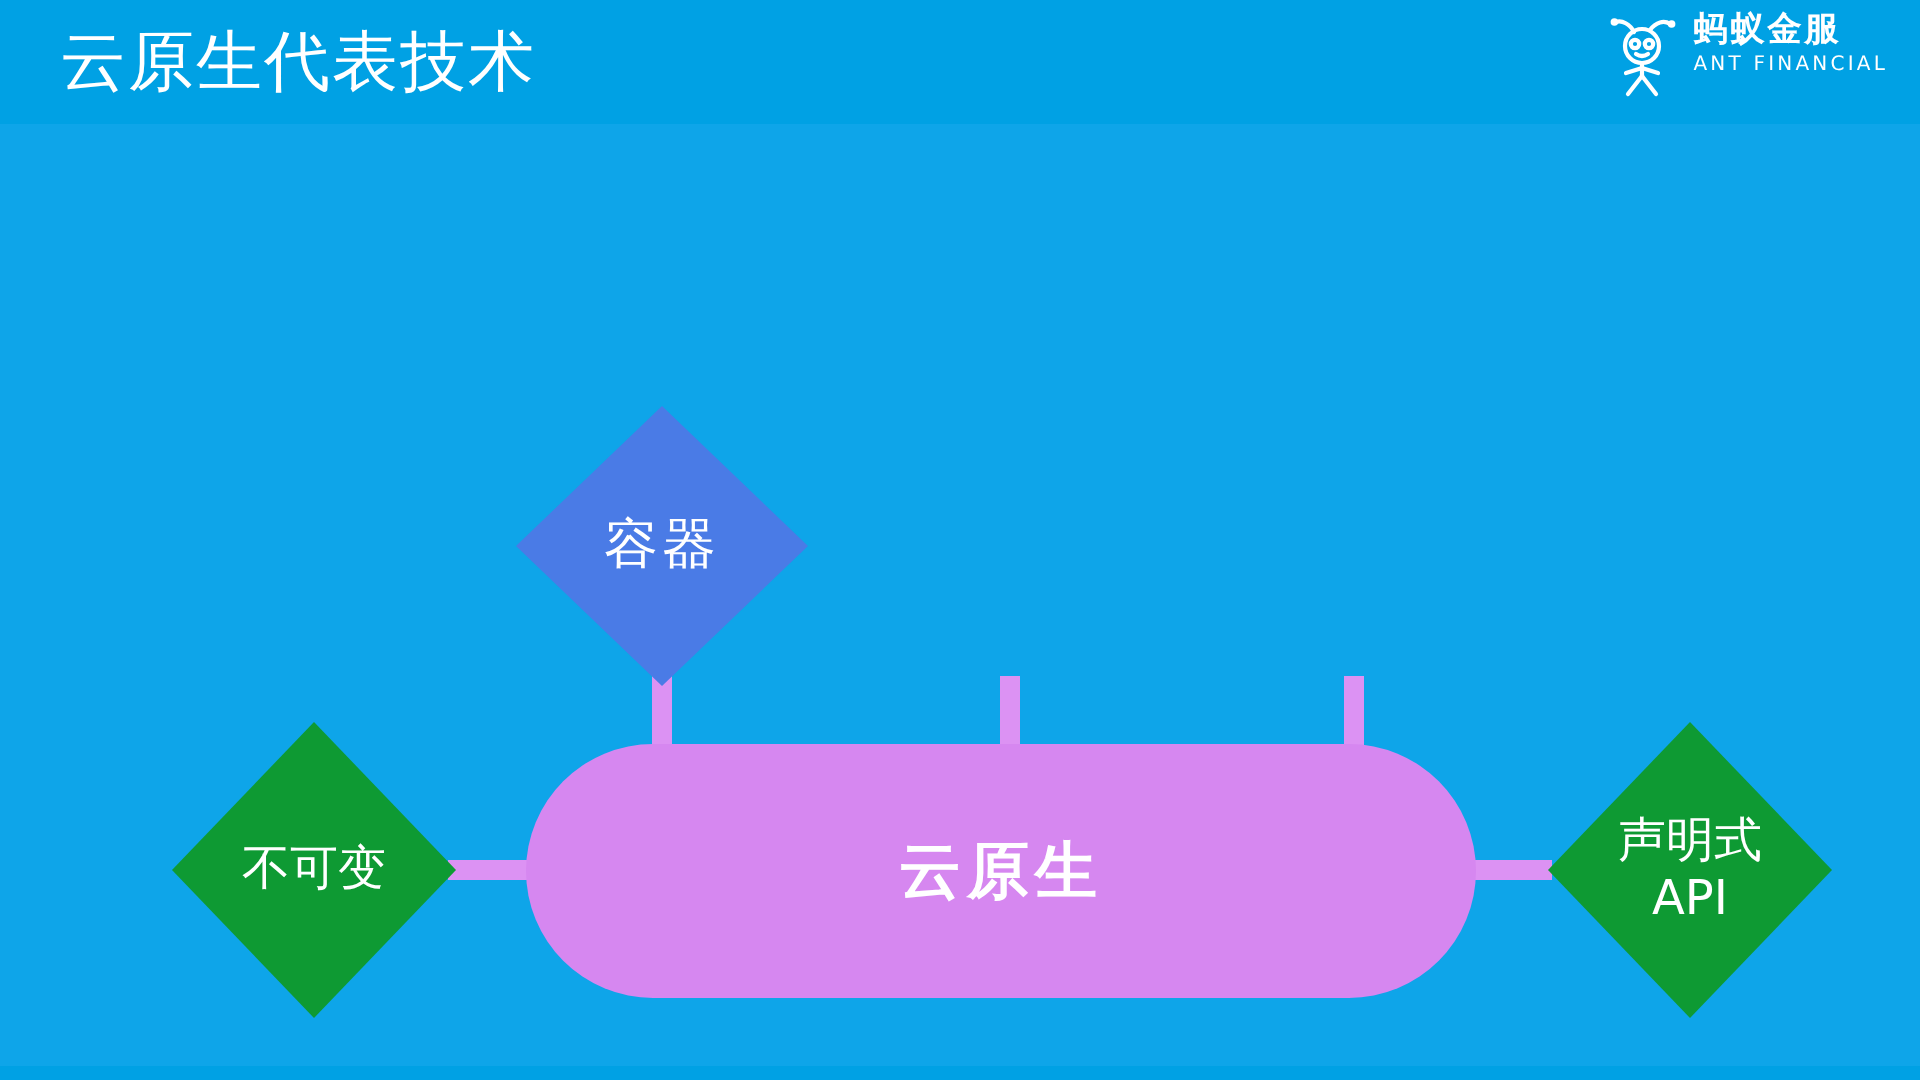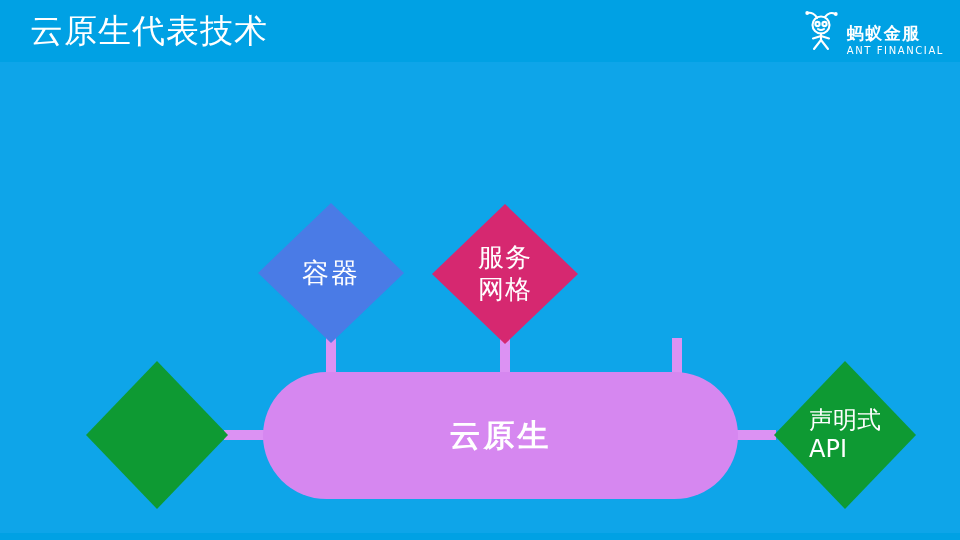--- a/index.html
+++ b/index.html
@@ -9,42 +9,42 @@
   }
   
   .topbar{
     position:absolute;left:0;top:0;width:960px;height:62px;
     background:var(--header-bg,#00A1E4);display:flex;align-items:center;
   }
   .slide-title{
     color:var(--text-white,#fff);font-size:33px;font-weight:400;
     margin-left:30px;letter-spacing:1px;white-space:nowrap;
   }
-  .logo{position:absolute;right:16px;top:6px;height:50px;display:flex;align-items:flex-end;}
+  .logo{position:absolute;right:16px;top:6px;height:50px;display:flex;align-items:flex-start;}
   .logo svg{display:block;}
   .logo-text{display:flex;flex-direction:column;margin-left:5px;line-height:1.1;}
   .logo-cn{color:var(--text-white,#fff);font-size:17px;font-weight:bold;letter-spacing:1.5px;white-space:nowrap;}
   .logo-en{color:var(--text-white,#fff);font-size:10px;letter-spacing:1.6px;margin-top:2px;white-space:nowrap;}
   
   .diagram{position:absolute;left:0;top:62px;right:0;bottom:7px;}
   .conn{position:absolute;background:var(--connector-purple,#DC92F3);z-index:1;}
   .conn-v{width:10px;height:38px;top:276px;}
   .conn-v1{left:326px;} .conn-v2{left:500px;} .conn-v3{left:672px;}
   .conn-h{height:10px;width:44px;top:368px;}
   .conn-hl{left:224px;} .conn-hr{left:732px;}
   .pill{
     position:absolute;left:263px;top:310px;width:475px;height:127px;z-index:2;
     background:var(--pill-purple,#D687F0);border-radius:64px;
     display:flex;align-items:center;justify-content:center;
     color:var(--text-white,#fff);font-size:31px;font-weight:bold;letter-spacing:3px;
   }
   .diamond{
     position:absolute;z-index:3;color:var(--text-white,#fff);
     clip-path:polygon(50% 0,100% 50%,50% 100%,0 50%);
-    display:flex;align-items:center;justify-content:center;text-align:left;
+    display:flex;align-items:center;justify-content:center;text-align:center;
     line-height:1.22;
   }
   .d-blue{background:var(--node-blue,#4A7BE6);}
   .d-magenta{background:var(--node-magenta,#D62870);}
   .d-green{background:var(--node-green,#0E9A33);}
   .d-container{left:258px;top:141px;width:146px;height:140px;font-size:27px;letter-spacing:2px;}
   .d-mesh{left:432px;top:142px;width:146px;height:140px;font-size:26px;letter-spacing:1px;}
   .d-micro{left:604px;top:142px;width:146px;height:140px;font-size:27px;letter-spacing:1px;}
   .d-infra{left:86px;top:299px;width:142px;height:148px;font-size:24px;}
   .d-api{left:774px;top:299px;width:142px;height:148px;font-size:24px;}
@@ -96,29 +96,24 @@
     <div class="conn conn-h conn-hl"></div>
     <div class="conn conn-h conn-hr"></div>
 
     <div class="pill">
       <span>云原生</span>
     </div>
 
     <div class="diamond d-blue d-container">
       <span>容器</span>
     </div>
-    <div class="diamond d-magenta d-mesh">
-      <span>
-        <span class="dl">服务</span>
-        <span class="dl">网格</span>
-      </span>
-    </div>
 
     <div class="diamond d-green d-infra">
       <span>
+        <span class="dl">不可变</span>
       </span>
     </div>
     <div class="diamond d-green d-api">
       <span>
         <span class="dl">声明式</span>
         <span class="dl">API</span>
       </span>
     </div>
 
   </div>

